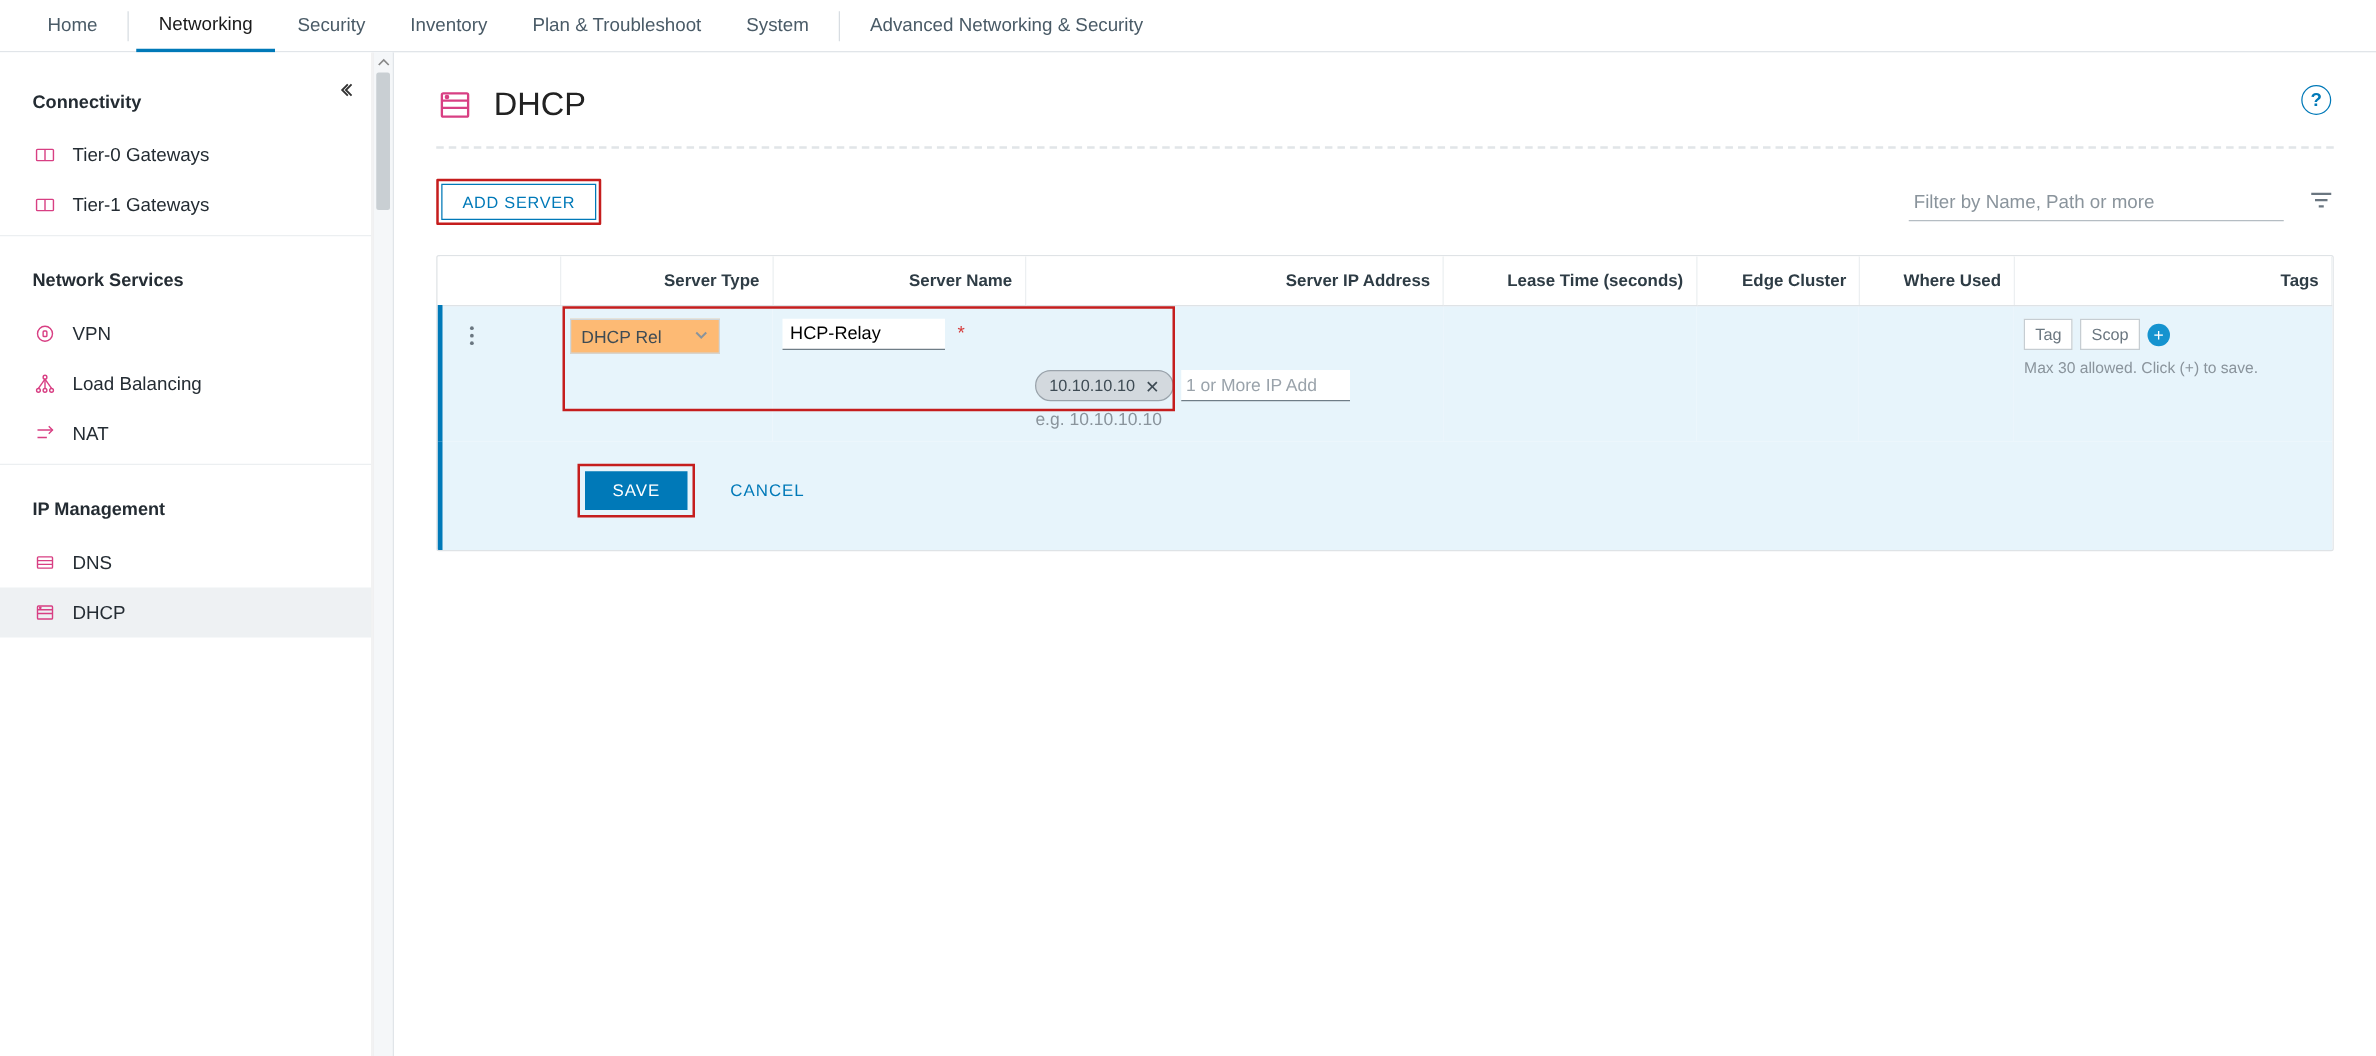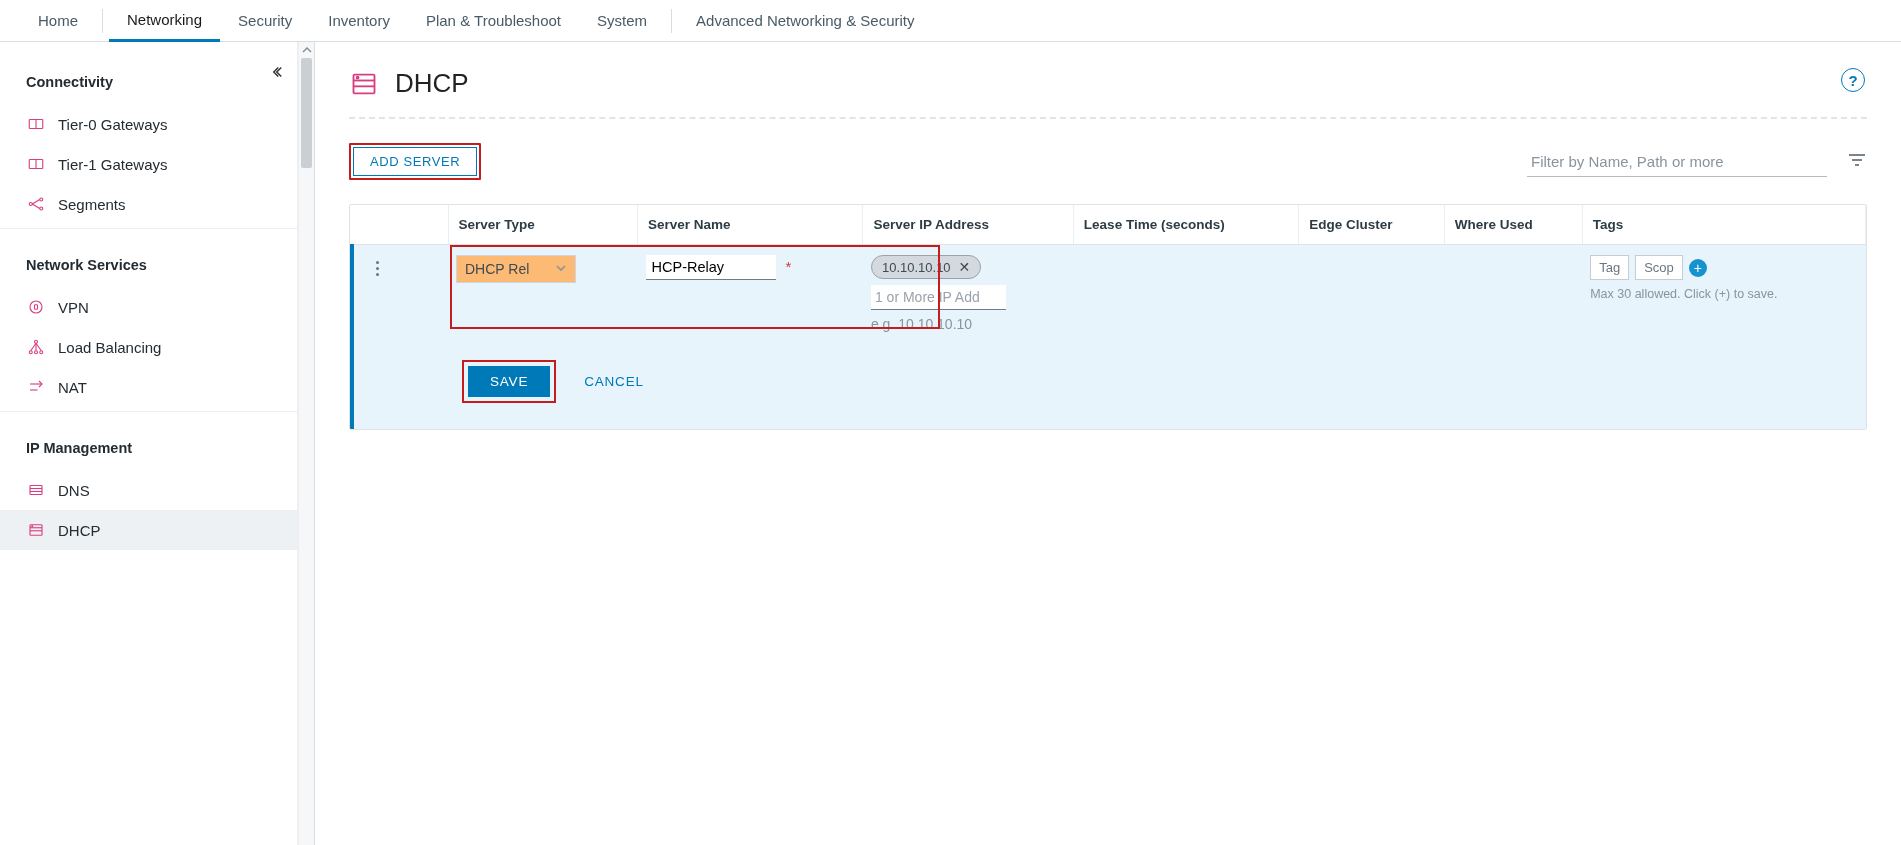--- a/index.html
+++ b/index.html
@@ -41,39 +41,39 @@
   .highlight-box{border:2.5px solid #c51d1d;padding:2px;border-radius:1px;display:inline-block;}
   .add-server-btn{border:1px solid #0079b8;color:#0079b8;background:#fff;padding:6px 16px;font-size:13px;letter-spacing:0.6px;cursor:pointer;font-weight:500;}
   .filter-wrap{display:flex;align-items:center;gap:20px;}
   .filter-input{border:none;border-bottom:1px solid #b5bdc3;padding:6px 4px;width:300px;font-size:15px;color:#6a7680;outline:none;}
   .filter-input::placeholder{color:#8a949c;}
   .filter-icon{color:#6a7680;cursor:pointer;}
 
   
   .table-wrap{margin:12px 34px 0 34px;border:1px solid #dfe3e6;border-radius:2px;overflow:hidden;position:relative;}
   .tbl{width:100%;border-collapse:collapse;}
-  .tbl thead th{background:#fff;border-bottom:1px solid #dfe3e6;border-right:1px solid #eceff1;padding:12px 10px;text-align:left;font-weight:600;font-size:13.5px;color:#2e3c45;}
+  .tbl thead th{background:#fff;border-bottom:1px solid #dfe3e6;border-right:1px solid #eceff1;padding:12px 10px;text-align:right;font-weight:600;font-size:13.5px;color:#2e3c45;}
   .tbl thead th:first-child{width:48px;border-right:none;}
   .tbl thead th:nth-child(2){width:48px;}
   .edit-row{background:#e7f4fb;border-left:4px solid #0079b8;}
   .edit-row td{padding:10px 8px;vertical-align:top;border:none;}
   .row-menu{display:flex;align-items:flex-start;justify-content:center;cursor:pointer;color:#6a7680;padding-top:6px;gap:3px;flex-direction:column;align-items:center;}
   .row-menu span{width:3px;height:3px;background:#6a7680;border-radius:50%;display:block;}
 
   .inline-highlight{border:2.5px solid #c51d1d;position:absolute;pointer-events:none;}
   .hl-1{left:100px;top:40px;width:490px;height:84px;}
 
   .select-ctl{display:flex;align-items:center;border:1px solid #cfd6db;background:#fdba74;padding:5px 8px;width:120px;cursor:pointer;gap:4px;}
   .select-ctl .sel-label{flex:1;white-space:nowrap;overflow:hidden;color:#3e4b54;font-size:14px;}
   .select-ctl .chev{color:#8a949c;font-size:12px;}
 
   .text-input{border:none;border-bottom:1px solid #6f7d87;padding:4px 6px;font-size:14.5px;width:130px;outline:none;}
   .req-star{color:#d63b3b;padding-left:6px;font-size:15px;}
 
-  .chip-wrap{display:flex;flex-direction:column;gap:6px;}
+  .chip-wrap{display:flex;flex-direction:row;gap:6px;margin-top:41px;}
   .chip{display:inline-flex;align-items:center;gap:8px;background:#d3d9de;border:1px solid #9aa3ab;border-radius:14px;padding:3px 10px;font-size:13px;color:#3e4b54;cursor:default;width:fit-content;}
   .chip .chip-x{cursor:pointer;font-size:14px;color:#3e4b54;}
   .ip-input{border:none;border-bottom:1px solid #6f7d87;padding:4px 4px;font-size:14px;width:135px;outline:none;}
   .ip-input::placeholder{color:#9aa3ab;}
   .ip-hint{color:#8a949c;font-size:14px;padding-top:6px;}
 
   .tag-cell{display:flex;align-items:center;gap:6px;}
   .tag-box{border:1px solid #c6cdd2;padding:4px 8px;font-size:13px;color:#6b7780;background:#fff;cursor:pointer;white-space:nowrap;}
   .plus-circle{width:18px;height:18px;border-radius:50%;background:#1593cf;color:#fff;display:flex;align-items:center;justify-content:center;cursor:pointer;font-size:14px;flex:0 0 18px;}
   .tag-note{color:#8a949c;font-size:12.5px;line-height:1.35;margin-top:6px;}
@@ -122,32 +122,20 @@
           <span>Tier-0 Gateways</span>
         </div>
         <div class="sidebar-item">
           <span class="s-icon">
               <svg viewBox="0 0 24 24">
                 <rect x="3" y="6" width="18" height="12" rx="1"></rect>
                 <line x1="12" y1="6" x2="12" y2="18"></line>
               </svg>
             </span>
           <span>Tier-1 Gateways</span>
-        </div>
-        <div class="sidebar-item">
-          <span class="s-icon">
-              <svg viewBox="0 0 24 24">
-                <circle cx="5" cy="12" r="2"></circle>
-                <circle cx="19" cy="6" r="2"></circle>
-                <circle cx="19" cy="18" r="2"></circle>
-                <line x1="7" y1="12" x2="17" y2="6"></line>
-                <line x1="7" y1="12" x2="17" y2="18"></line>
-              </svg>
-            </span>
-          <span>Segments</span>
         </div>
       </div>
 
       <div class="sidebar-section">
         <div class="sidebar-heading">Network Services</div>
         <div class="sidebar-item">
           <span class="s-icon">
               <svg viewBox="0 0 24 24">
                 <circle cx="12" cy="12" r="8"></circle>
                 <rect x="10" y="9" width="4" height="6" rx="1"></rect>

